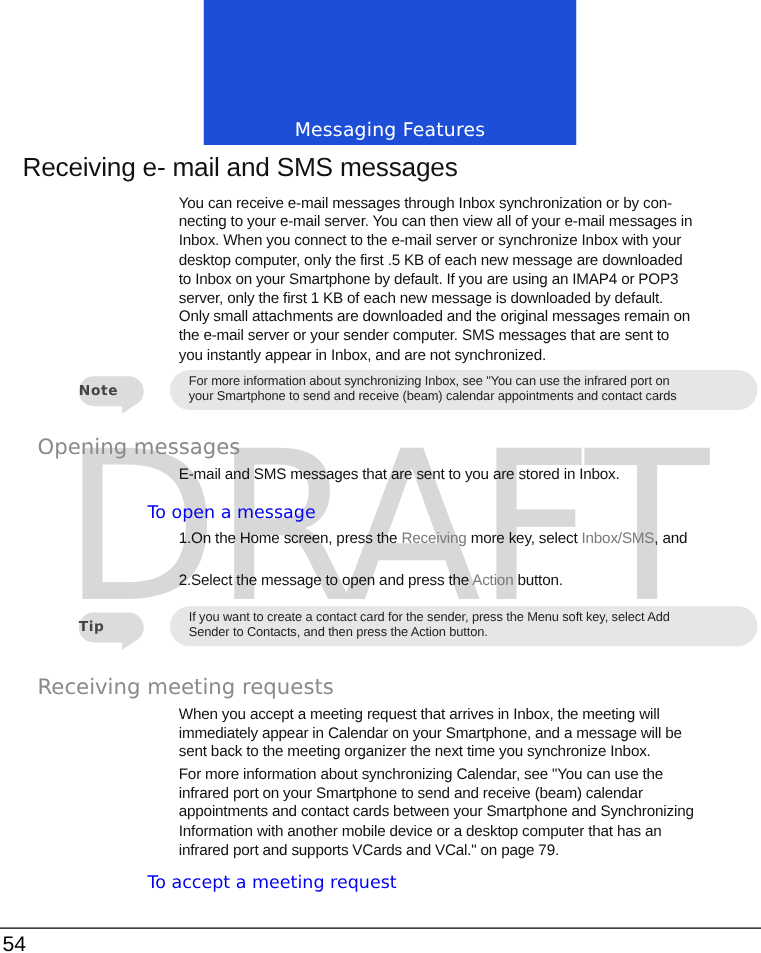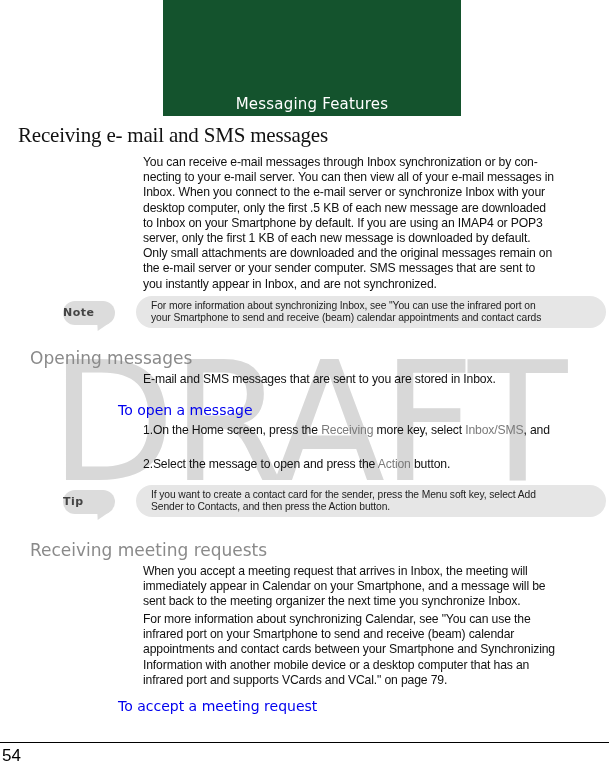--- a/index.html
+++ b/index.html
@@ -3,35 +3,35 @@
 <meta charset="utf-8">
 <style>
   html, body { margin: 0; padding: 0; }
   body {
     width: 609px; height: 762px; position: relative; overflow: hidden;
     background: #ffffff; color: #000;
     font-family: "DejaVu Sans", sans-serif;
   }
   .banner {
     position: absolute; left: 163px; top: 0; width: 298px; height: 116px;
-    background: #14532d; color: #ffffff;
+    background: #1d4ed8; color: #ffffff;
   }
   .banner-title {
     position: absolute; left: 0; right: 0; bottom: 3px; text-align: center;
     font-family: "DejaVu Sans", sans-serif; font-size: 15px; letter-spacing: 0.2px;
   }
   .watermark {
     position: absolute; left: 50px; top: 348px; width: 510px; height: 150px;
     font-family: "DejaVu Sans", sans-serif; font-size: 166px; line-height: 150px;
     color: #d8d8d8; letter-spacing: -4px; z-index: 0; white-space: nowrap;
     transform: scaleX(0.98); transform-origin: left top;
   }
   .h1 {
     position: absolute; left: 18px; top: 123px; font-size: 21px; color: #111;
-    font-family: Liberation Serif, serif; letter-spacing: -0.2px; z-index: 1;
+    font-family: Liberation Sans, sans-serif; letter-spacing: -0.2px; z-index: 1;
   }
   .h2 {
     position: absolute; left: 30px; font-size: 17px; color: #8a8a8a;
     font-family: "DejaVu Sans", sans-serif; z-index: 1;
   }
   .h3 {
     position: absolute; font-size: 14px; color: #0000ee;
     font-family: "DejaVu Sans", sans-serif; z-index: 1;
   }
   .body-text {

